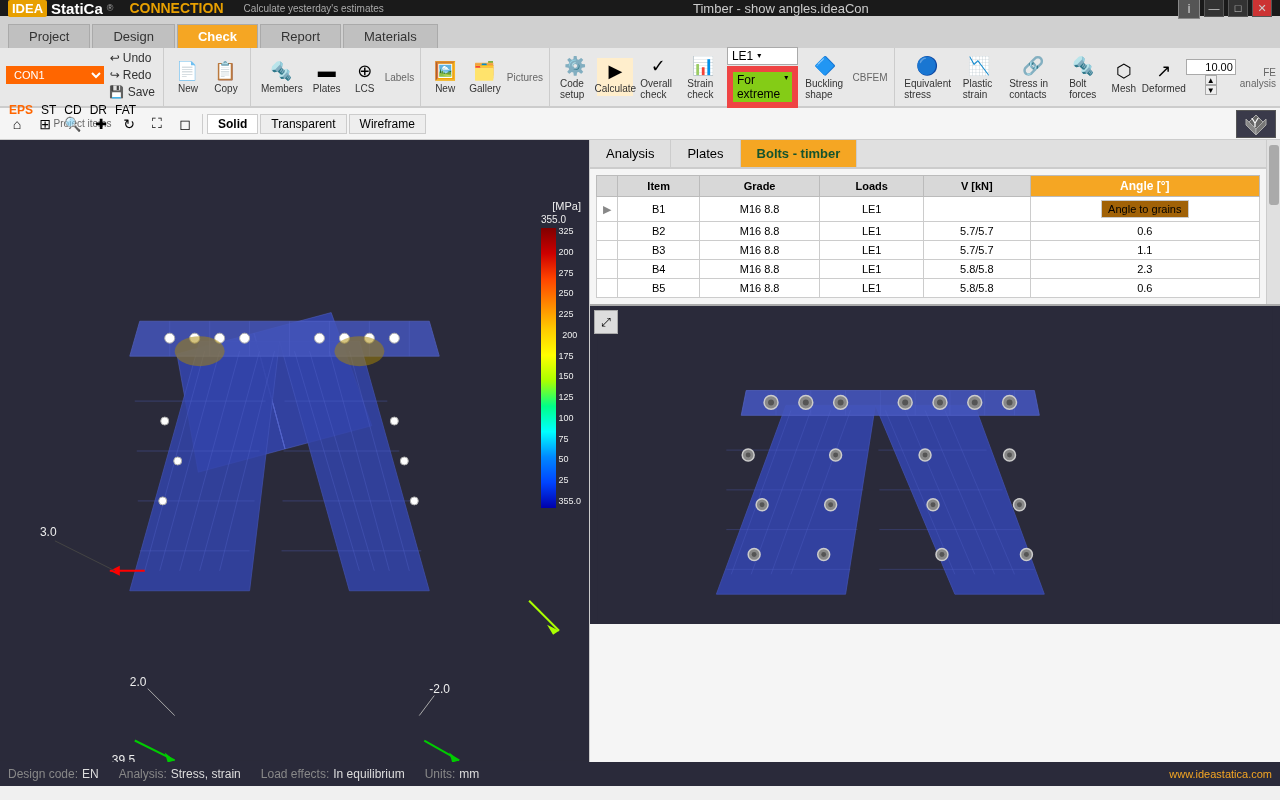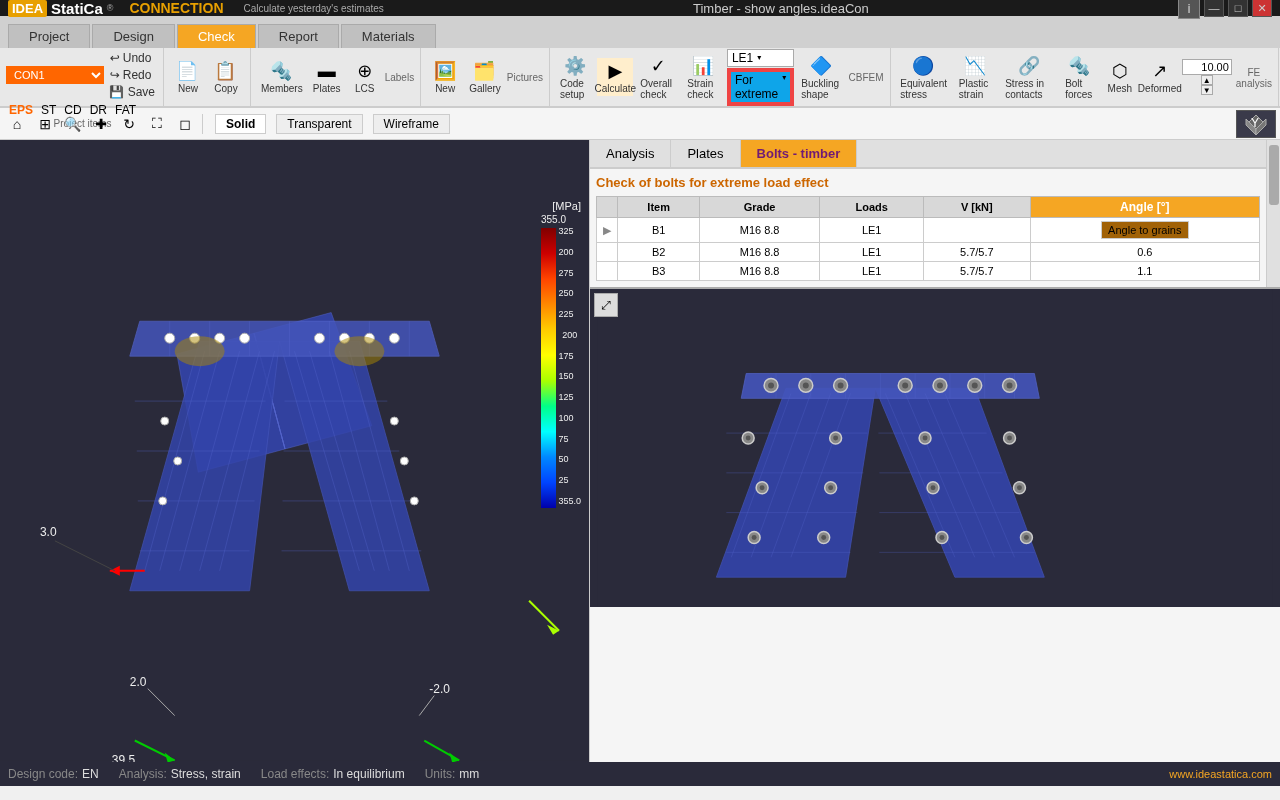--- a/index.html
+++ b/index.html
@@ -36,21 +36,21 @@
     }
     .nav-tab {
       padding: 4px 20px;
       cursor: pointer;
       background: #c0c0c0;
       border: 1px solid #aaa;
       border-bottom: none;
       font-size: 13px;
       color: #333;
     }
-    .nav-tab.active { background: #f5a623; color: white; font-weight: normal; }
+    .nav-tab.active { background: #f5a623; color: white; font-weight: bold; }
 
     
     #main-toolbar {
       height: 60px;
       background: #e8e8e8;
       border-bottom: 2px solid #ccc;
       display: flex;
       align-items: stretch;
       padding: 0 4px;
     }
@@ -138,21 +138,20 @@
       border-radius: 2px;
       font-size: 14px;
     }
     .view-separator { width: 1px; height: 20px; background: #ccc; margin: 0 2px; }
     .view-mode-btn {
       padding: 2px 10px;
       cursor: pointer;
       font-size: 12px;
       border: 1px solid #ccc;
       background: #eee;
-      margin-left: 8px;
     }
     .view-mode-btn.active { background: #fff; font-weight: bold; }
 
     
     #main-content {
       display: flex;
       height: calc(800px - 30px - 32px - 60px - 32px - 24px);
     }
 
     
@@ -208,21 +207,21 @@
       display: flex;
       background: #e0e0e0;
       border-bottom: 2px solid #ccc;
     }
     .result-tab {
       padding: 6px 16px;
       cursor: pointer;
       font-size: 13px;
       border-right: 1px solid #ccc;
     }
-    .result-tab.active { background: #f5a623; color: #701a75; font-weight: bold; }
+    .result-tab.active { background: #f5a623; color: #14532d; font-weight: bold; }
 
     
     #bolts-section {
       padding: 6px;
       font-size: 12px;
       flex: 1;
       overflow-y: auto;
     }
     #bolts-title {
       color: #cc6600;
@@ -326,22 +325,22 @@
       background: white;
       border: 1px solid #aaa;
       padding: 1px 4px;
       font-size: 11px;
       gap: 4px;
       cursor: pointer;
     }
     .le1-extreme {
       display: flex;
       align-items: flex-start;
-      background: #0ea5e9;
-      border: 4px solid #ef4444;
+      background: #84cc16;
+      border: 6px solid #ef4444;
       padding: 1px 4px;
       font-size: 10px;
       gap: 4px;
       cursor: pointer;
     }
 
     
     #fe-section {
       display: flex;
       align-items: center;
@@ -358,21 +357,21 @@
       width: 50px;
       border: 1px solid #aaa;
       padding: 1px 2px;
       font-size: 11px;
       text-align: right;
     }
 
     .section-label-bottom {
       font-size: 10px;
       color: #666;
-      text-align: center;
+      text-align: right;
       margin-top: 1px;
     }
   </style>
 </head>
 <body>
 
 <div id="titlebar">
   <div id="titlebar-left">
     <div id="titlebar-logo">
       <div id="logo-box">IDEA</div>
@@ -718,21 +717,20 @@
     <div style="display:flex;position:relative;">
       <div style="flex:1;display:flex;flex-direction:column;">
 
         <div id="result-tabs">
           <div class="result-tab">Analysis</div>
           <div class="result-tab">Plates</div>
           <div class="result-tab active">Bolts - timber</div>
         </div>
 
         <div id="bolts-section">
-          <div id="bolts-title">Check of bolts for extreme load effect</div>
 
           <table id="bolts-table">
             <thead>
               <tr>
                 <th style="width:20px;"></th>
                 <th>Item</th>
                 <th>Grade</th>
                 <th>Loads</th>
                 <th>V [kN]</th>
                 <th class="highlighted-header">
@@ -764,21 +762,37 @@
 
               <tr>
                 <td></td>
                 <td>B3</td>
                 <td>M16 8.8</td>
                 <td>LE1</td>
                 <td>5.7/5.7</td>
                 <td>1.1</td>
               </tr>
 
-
+              <tr>
+                <td></td>
+                <td>B4</td>
+                <td>M16 8.8</td>
+                <td>LE1</td>
+                <td>5.8/5.8</td>
+                <td>2.3</td>
+              </tr>
+
+              <tr>
+                <td></td>
+                <td>B5</td>
+                <td>M16 8.8</td>
+                <td>LE1</td>
+                <td>5.8/5.8</td>
+                <td>0.6</td>
+              </tr>
             </tbody>
           </table>
         </div>
       </div>
 
       <div style="width:14px;background:#e0e0e0;border-left:1px solid #ccc;display:flex;flex-direction:column;align-items:center;padding:1px 0;">
         <div style="width:10px;background:#aaa;border-radius:3px;height:60px;margin-top:4px;"></div>
       </div>
     </div>
 

